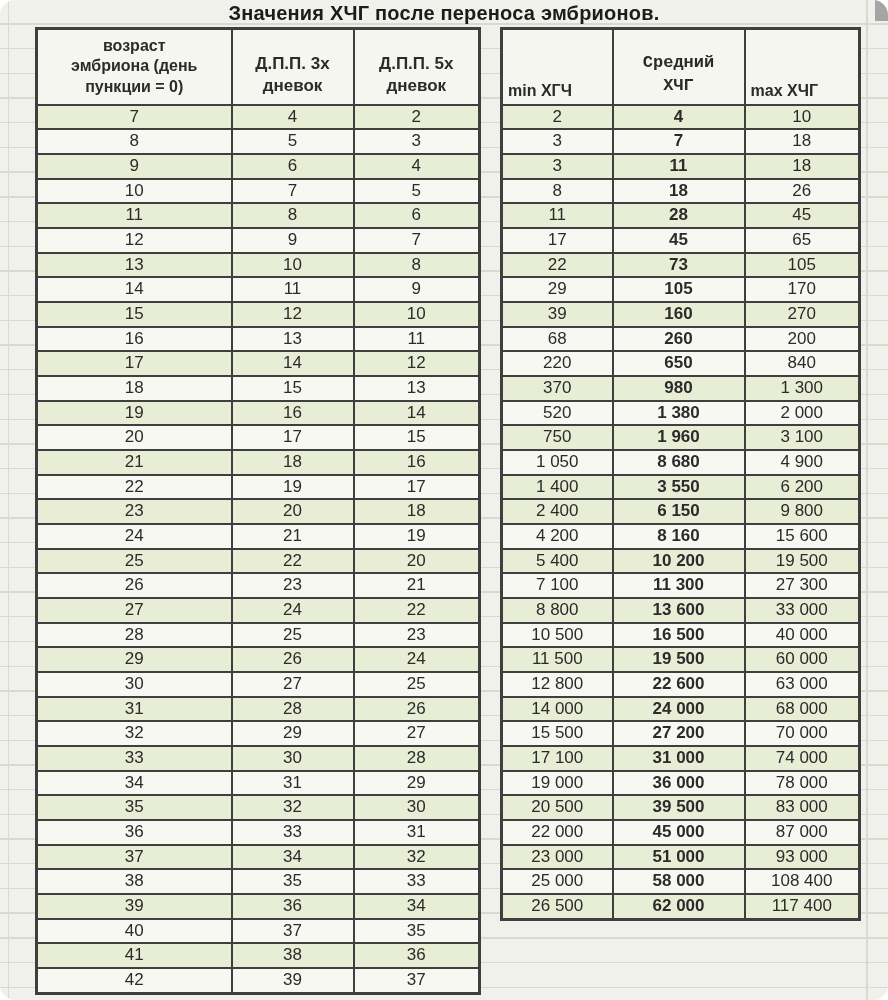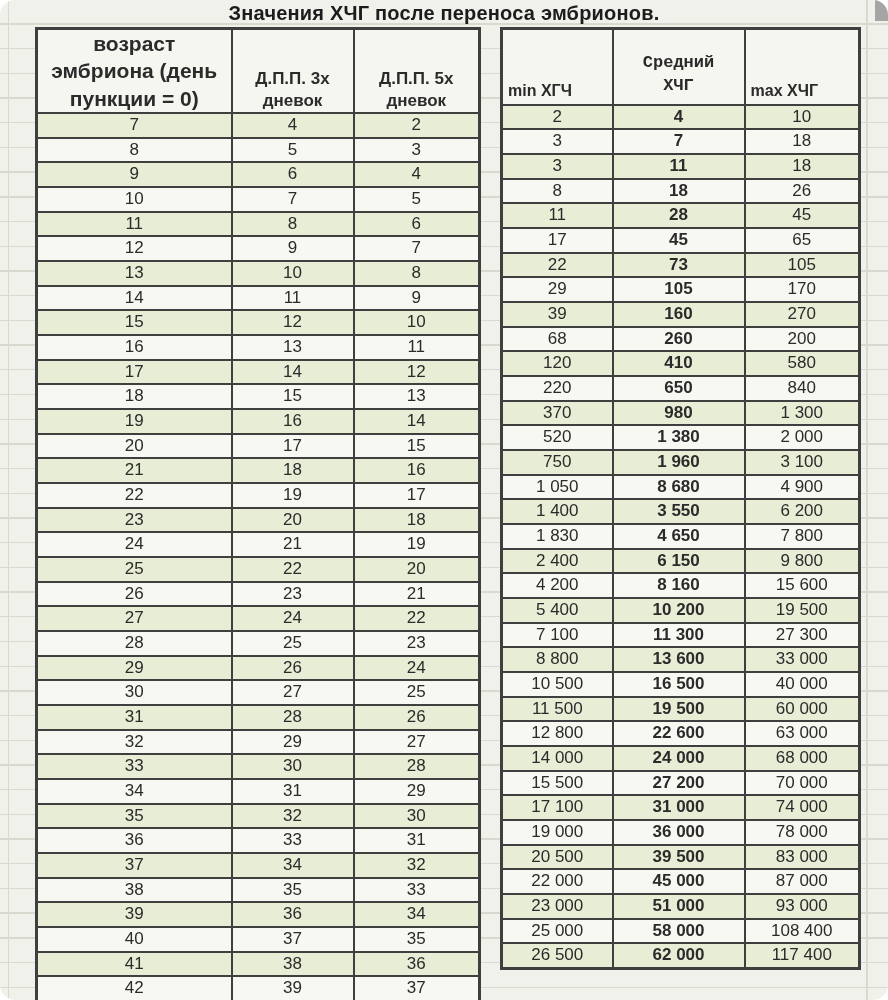--- a/index.html
+++ b/index.html
@@ -54,22 +54,22 @@
   }
   table { border: 3px solid var(--border); }
   th, td { border: 2px solid var(--border); }
   th {
     background: var(--header_bg);
     font-weight: bold;
     height: 76px;
     white-space: pre-line;
     color: var(--text);
   }
-  th.h-age { font-size: 21px; vertical-align: middle; line-height: 1.3; text-align: center; }
-  th.h-dpp { font-size: 17px; vertical-align: bottom; line-height: 1.3; text-align: center; }
+  th.h-age { font-size: 16px; vertical-align: middle; line-height: 1.3; text-align: center; }
+  th.h-dpp { font-size: 17px; vertical-align: bottom; padding-bottom: 6px; line-height: 1.3; text-align: center; }
   th.h-min, th.h-max { font-size: 16px; vertical-align: bottom; padding-bottom: 4px; text-align: left; padding-left: 5px; }
   th.h-mid { font-size: 17px; vertical-align: bottom; padding-bottom: 6px; line-height: 1.35; text-align: center; font-family: Liberation Mono, monospace; }
   td {
     text-align: center;
     font-size: 17px;
     height: 22.67px;
     line-height: 22.67px;
     padding: 0;
     overflow: hidden;
     color: var(--text);
@@ -343,25 +343,20 @@
           <tr class="green">
             <td>39</td>
             <td class="bold">160</td>
             <td>270</td>
           </tr>
           <tr class="white">
             <td>68</td>
             <td class="bold">260</td>
             <td>200</td>
           </tr>
-          <tr class="green">
-            <td>120</td>
-            <td class="bold">410</td>
-            <td>580</td>
-          </tr>
           <tr class="white">
             <td>220</td>
             <td class="bold">650</td>
             <td>840</td>
           </tr>
           <tr class="green">
             <td>370</td>
             <td class="bold">980</td>
             <td>1 300</td>
           </tr>
@@ -377,25 +372,20 @@
           </tr>
           <tr class="white">
             <td>1 050</td>
             <td class="bold">8 680</td>
             <td>4 900</td>
           </tr>
           <tr class="green">
             <td>1 400</td>
             <td class="bold">3 550</td>
             <td>6 200</td>
-          </tr>
-          <tr class="white">
-            <td>1 830</td>
-            <td class="bold">4 650</td>
-            <td>7 800</td>
           </tr>
           <tr class="green">
             <td>2 400</td>
             <td class="bold">6 150</td>
             <td>9 800</td>
           </tr>
           <tr class="white">
             <td>4 200</td>
             <td class="bold">8 160</td>
             <td>15 600</td>

